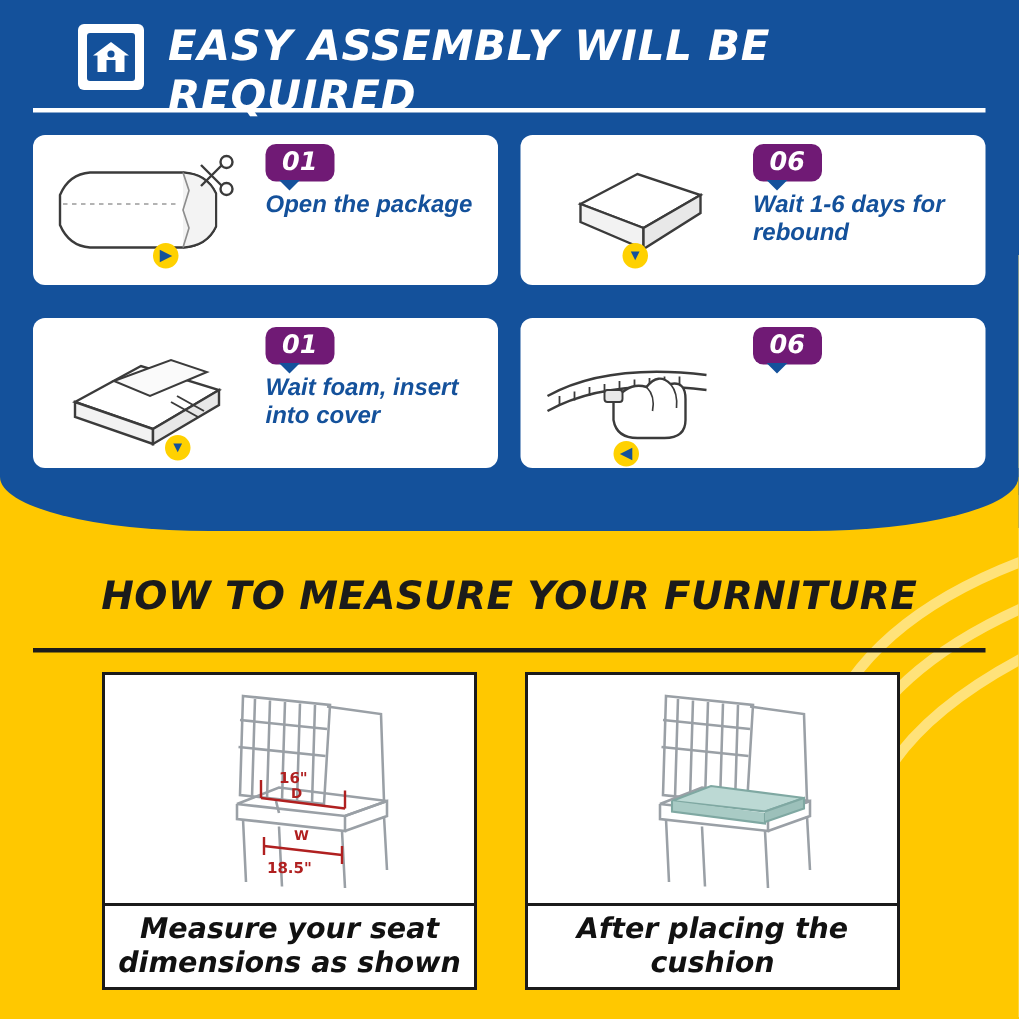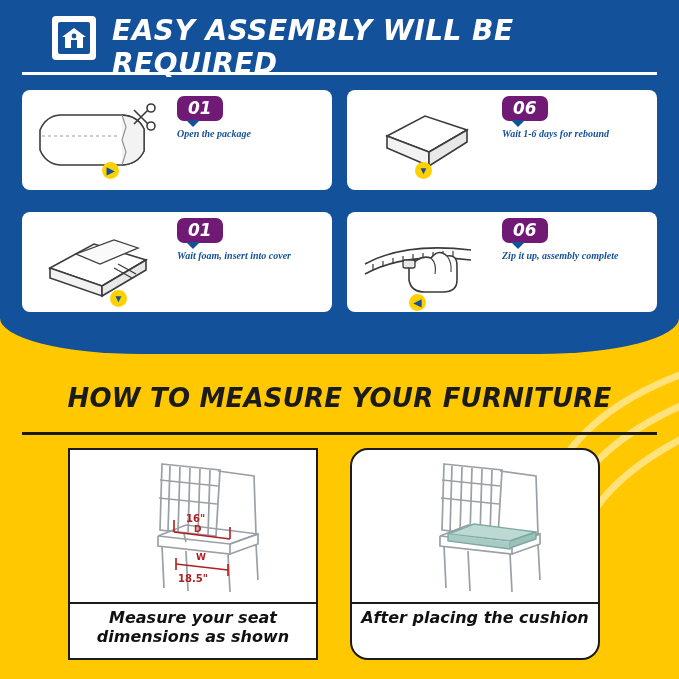--- a/index.html
+++ b/index.html
@@ -56,22 +56,22 @@
     padding:2px 11px 3px 11px;font-size:17px;font-weight:bold;font-style:italic;
     font-family:"DejaVu Sans",sans-serif;
   }
   .step .num-badge:after{
     content:"";position:absolute;left:9px;bottom:-6px;
     border-left:7px solid transparent;border-right:7px solid transparent;
     border-top:7px solid #14519b;
   }
   .step .cap{
     position:absolute;left:155px;top:38px;width:150px;
-    font-size:10px;font-weight:bold;font-style:italic;color:#14519b;
-    line-height:1.18;font-family:Liberation Serif, serif;
+    font-size:16px;font-weight:bold;font-style:italic;color:#14519b;
+    line-height:1.18;font-family:Liberation Sans, sans-serif;
   }
   .arrow-dot{
     position:absolute;width:17px;height:17px;border-radius:50%;
     background:#ffd100;display:flex;align-items:center;justify-content:center;
     color:#14519b;font-size:10px;font-weight:bold;line-height:1;
   }
 
   
   .yellow-panel{
     position:absolute;left:0;top:318px;width:679px;height:361px;
@@ -92,26 +92,26 @@
   }
   .m-rule{
     position:absolute;left:22px;top:432px;width:635px;height:3px;background:#1b1b1b;
   }
 
   .mcard{
     position:absolute;top:448px;width:246px;height:208px;
     background:#fff;border:2px solid #1b1b1b;
   }
   .mcard-1{left:68px;}
-  .mcard-2{left:350px;border-radius:18px;}
+  .mcard-2{left:350px;}
   .mcard .art2{position:absolute;left:0;top:0;width:100%;height:152px;overflow:hidden;}
   .mcard .mdiv{position:absolute;left:0;top:152px;width:100%;height:2px;background:#1b1b1b;}
   .mcard .mcap{
     position:absolute;left:0;top:158px;width:100%;text-align:center;
-    font-size:16px;font-weight:bold;font-style:italic;color:#111;
+    font-size:19px;font-weight:bold;font-style:italic;color:#111;
     line-height:1.2;font-family:"DejaVu Sans",sans-serif;
   }
 </style>
 </head>
 <body>
 
 <div id="page">
 
   <div class="blue-panel"></div>
 
@@ -189,21 +189,20 @@
         </g>
         <path d="M62 56 q10 -14 22 -10 q8 -10 16 -2 q10 -2 10 10 l0 14 q0 12 -14 12 l-18 0 q-14 0 -16 -12 z" fill="#fff" stroke="#3b3b3b" stroke-width="1.6"></path>
         <path d="M84 46 q6 6 4 16 M100 44 q5 6 4 16" fill="none" stroke="#3b3b3b" stroke-width="1.1"></path>
         <rect x="56" y="48" width="12" height="8" rx="2" fill="#e8e8e8" stroke="#3b3b3b" stroke-width="1.3"></rect>
       </svg>
     </div>
     <div class="arrow-dot" style="left:62px;top:82px;">
       <span>◀</span>
     </div>
     <div class="num-badge">06</div>
-    <div class="cap">Zip it up, assembly complete</div>
   </div>
 
   <div class="yellow-panel">
     <div class="yellow-top-curve"></div>
     <svg class="swoosh" viewBox="0 0 300 260">
       <path d="M300 30 q-120 40 -150 120 q-20 60 10 110" fill="none" stroke="#ffe27a" stroke-width="7"></path>
       <path d="M300 60 q-110 44 -136 116 q-18 56 8 84" fill="none" stroke="#ffe27a" stroke-width="7"></path>
       <path d="M300 92 q-96 46 -118 106" fill="none" stroke="#ffe27a" stroke-width="7"></path>
     </svg>
   </div>

